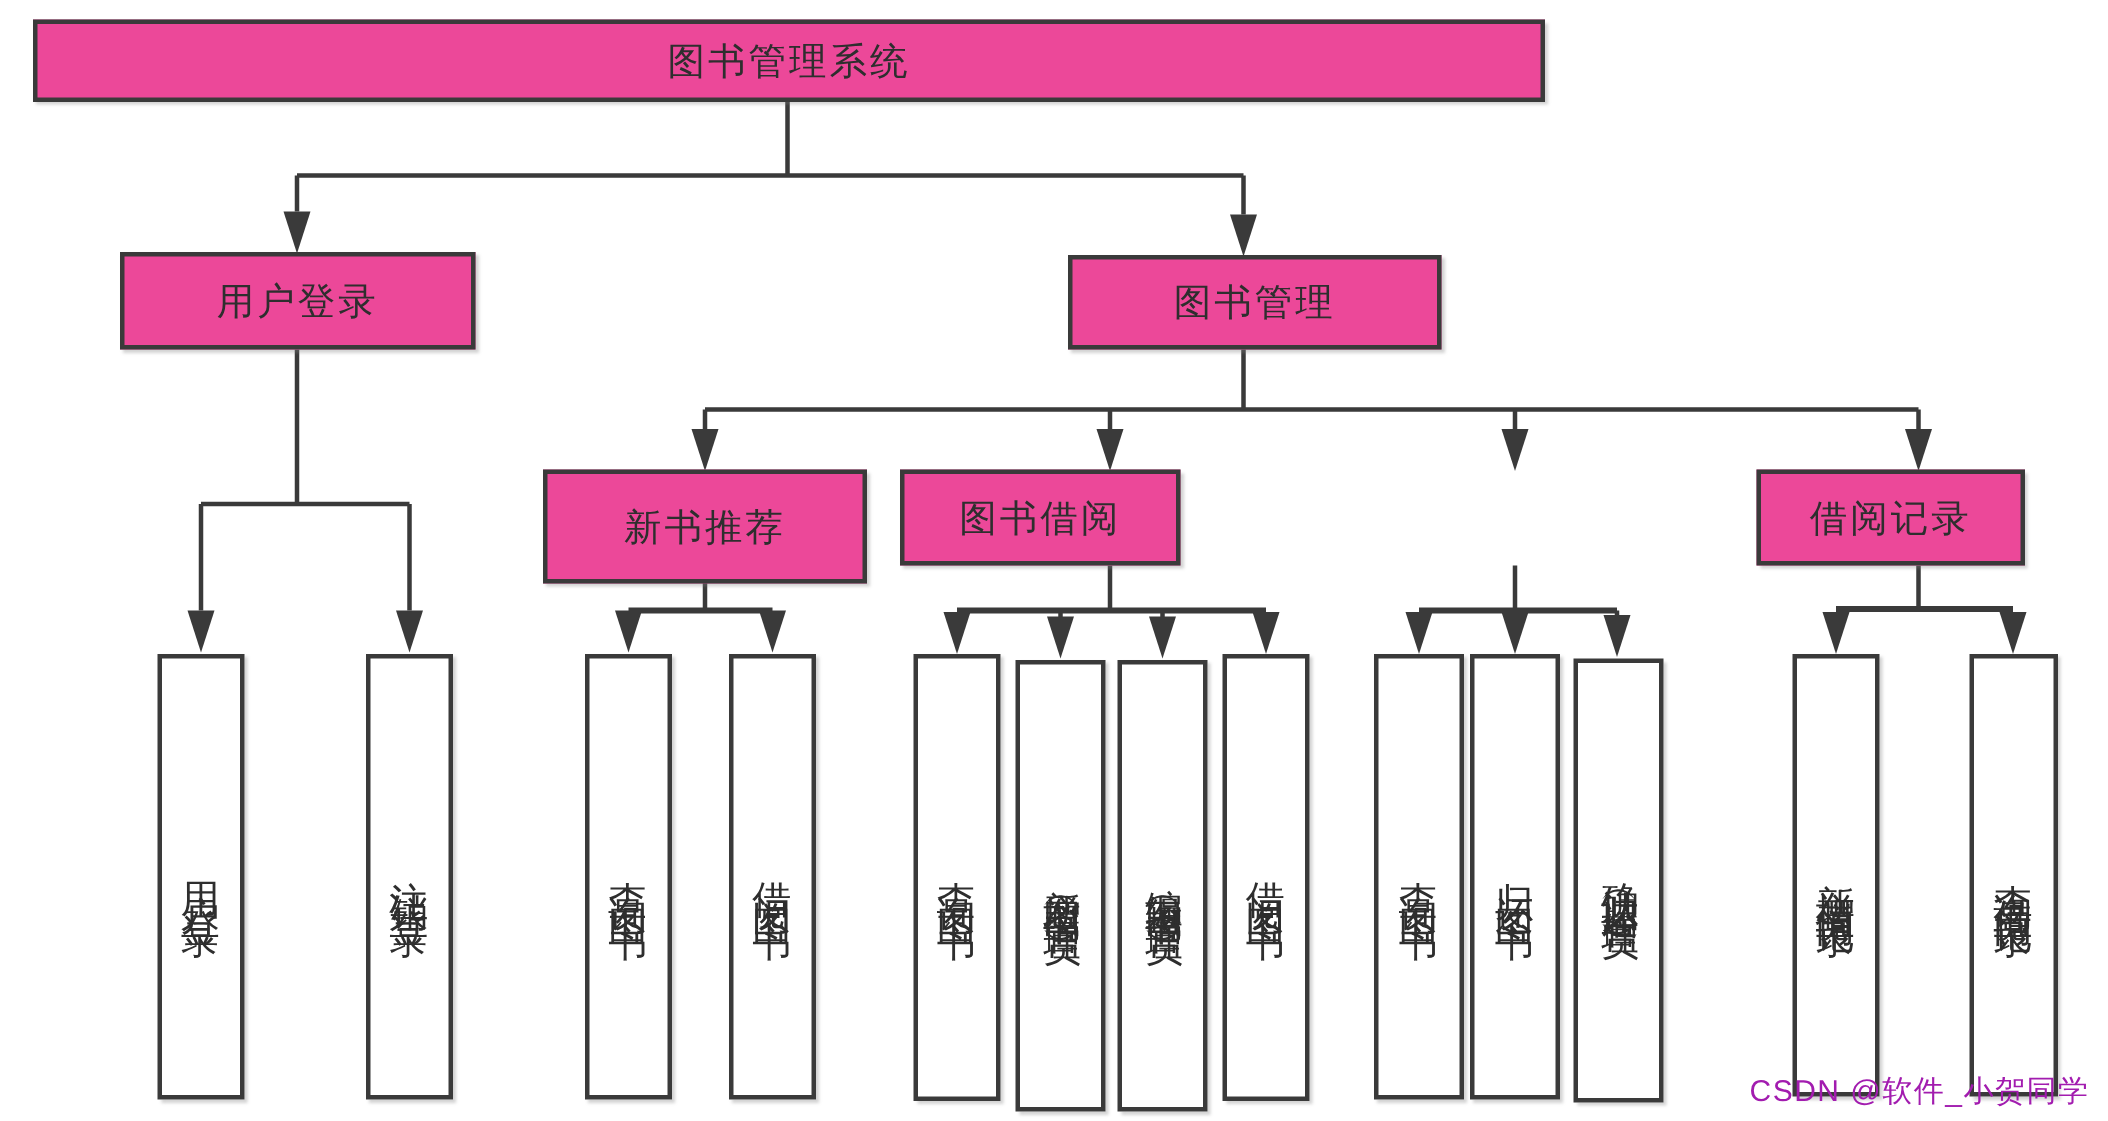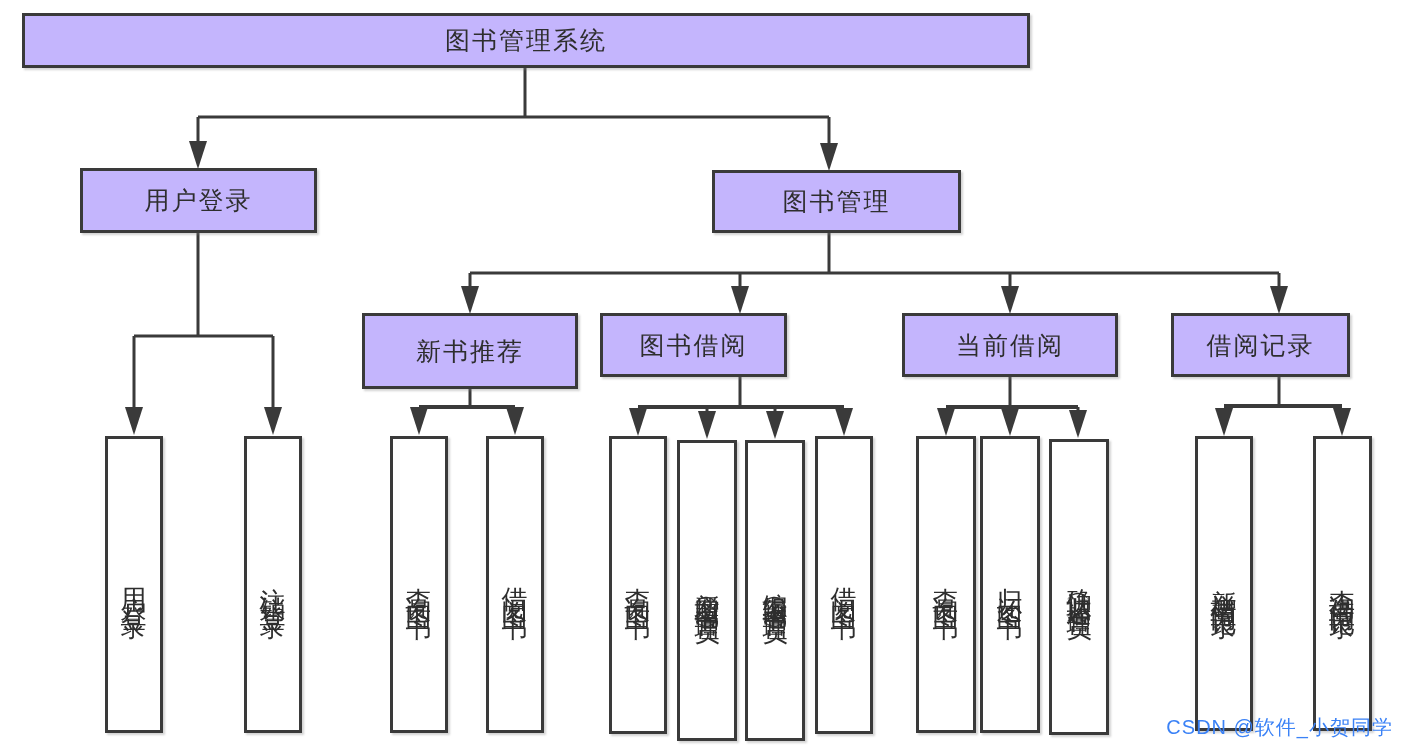--- a/index.html
+++ b/index.html
@@ -2,40 +2,40 @@
 <html><head>
 <meta charset="utf-8">
 <style>
   html,body { margin:0; padding:0; background:#ffffff; }
   #stage {
     position:relative; width:1405px; height:747px; background:#ffffff;
     font-family:"Liberation Sans", sans-serif; overflow:hidden;
   }
   #connectors { position:absolute; left:0; top:0; pointer-events:none; }
   .hbox {
-    position:absolute; box-sizing:border-box; background:#c4b5fd;
+    position:absolute; box-sizing:border-box; background:#ec4899;
     border:3px solid #3a3a3a; display:flex; align-items:center; justify-content:center;
     font-size:25px; color:#2e2e2e; letter-spacing:2px;
     box-shadow:2px 2px 2px rgba(130,130,130,0.35);
   }
   .vbox {
     position:absolute; box-sizing:border-box; background:#ffffff;
     border:3px solid #3a3a3a; display:flex; align-items:center; justify-content:center;
     color:#2e2e2e; box-shadow:2px 2px 2px rgba(130,130,130,0.35);
   }
   .vtext {
     writing-mode:vertical-rl; text-orientation:mixed;
     font-size:26px; line-height:1; white-space:nowrap;
   }
   .vs4 .vtext { letter-spacing:9px; }
   .vs6 .vtext { letter-spacing:5px; }
   .vs9 .vtext { letter-spacing:4px; font-size:25px; }
   .watermark {
     position:absolute; right:12px; top:714px; font-size:20px;
-    color:#3b82f6; letter-spacing:1px; white-space:nowrap;
+    color:#a21caf; letter-spacing:1px; white-space:nowrap;
   }
 </style>
 </head>
 <body>
 
 <div id="stage">
 
   <svg id="connectors" width="1405" height="747" viewBox="0 0 1405 747">
     <g stroke="#3a3a3a" stroke-width="3" fill="none">
       <path d="M525,68 V117 M198,117 H829 M198,117 V141 M829,117 V143"></path>
@@ -80,23 +80,20 @@
   <div class="hbox" style="left:712px;top:170px;width:249px;height:63px">
     <span>图书管理</span>
   </div>
 
   <div class="hbox" style="left:362px;top:313px;width:216px;height:76px">
     <span>新书推荐</span>
   </div>
   <div class="hbox" style="left:600px;top:313px;width:187px;height:64px">
     <span>图书借阅</span>
   </div>
-  <div class="hbox" style="left:902px;top:313px;width:216px;height:64px">
-    <span>当前借阅</span>
-  </div>
   <div class="hbox" style="left:1171px;top:313px;width:179px;height:64px">
     <span>借阅记录</span>
   </div>
 
   <div class="vbox vs4" style="left:105px;top:436px;width:58px;height:297px">
     <span class="vtext">用户登录</span>
   </div>
   <div class="vbox vs4" style="left:244px;top:436px;width:58px;height:297px">
     <span class="vtext">注销登录</span>
   </div>

